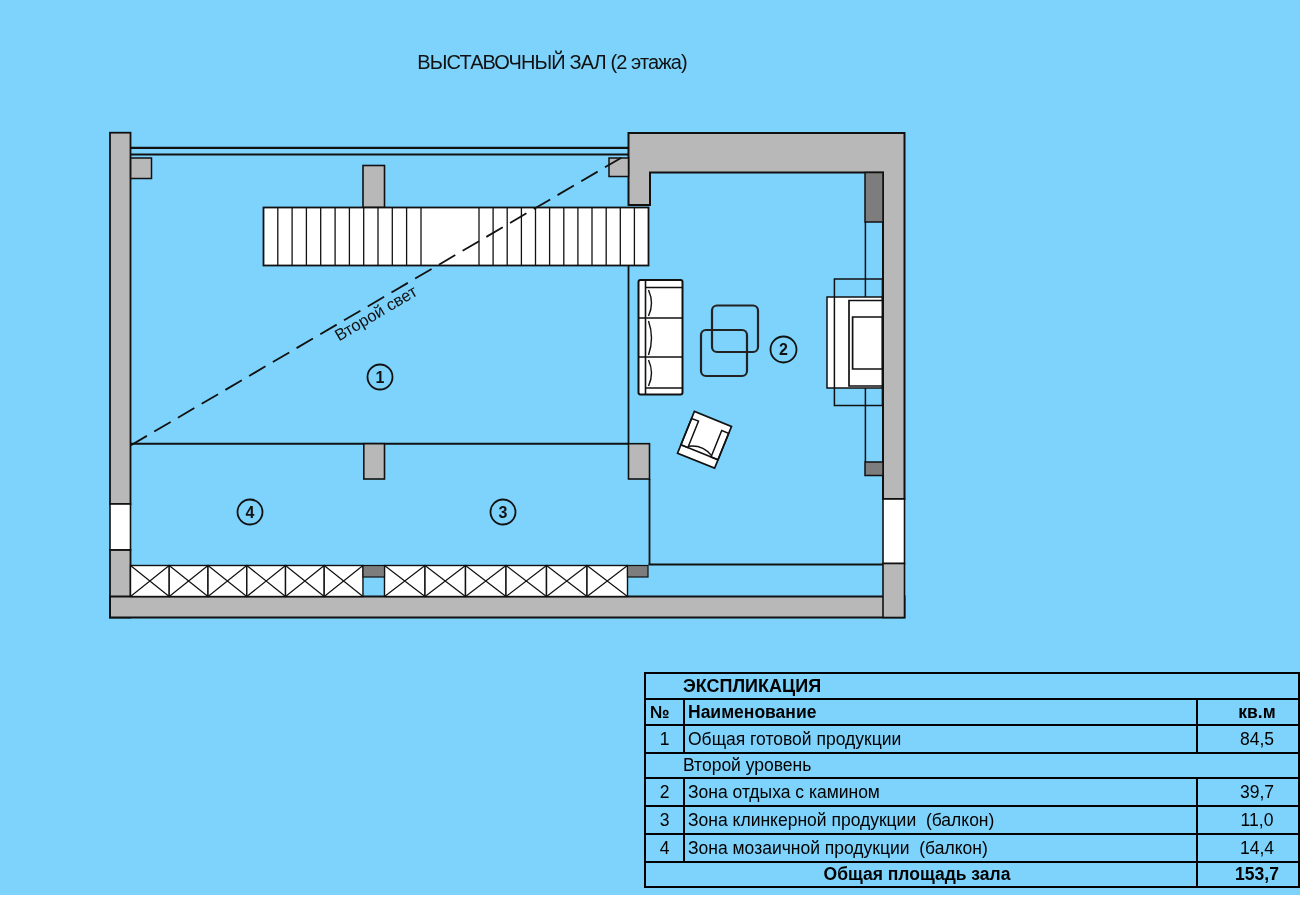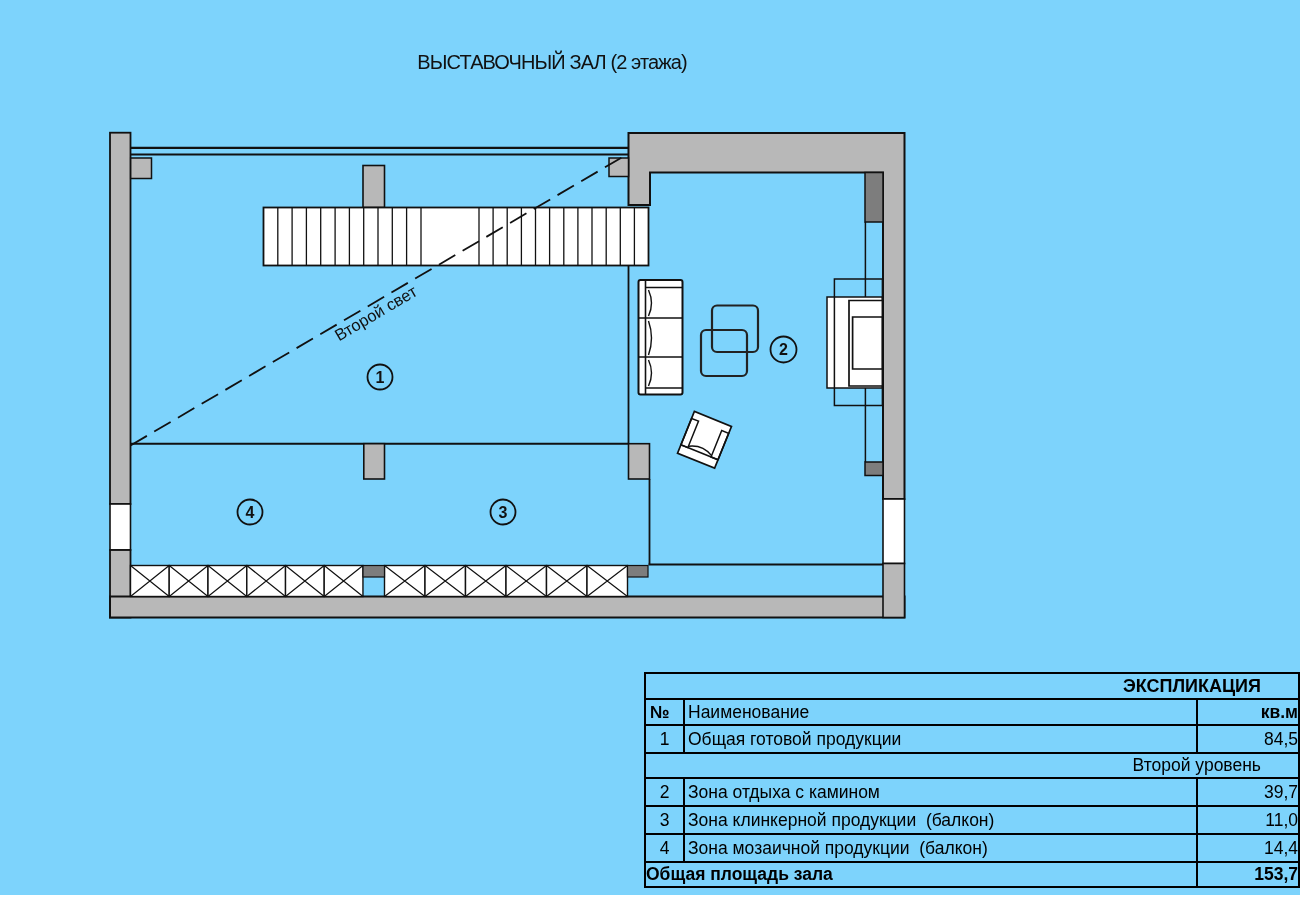--- a/index.html
+++ b/index.html
@@ -6,22 +6,22 @@
 #page{position:relative;width:1300px;height:895px;background:#7dd3fc;overflow:hidden;
   font-family:"Liberation Sans",sans-serif;}
 #title{position:absolute;left:552px;top:51px;transform:translateX(-50%);
   font-size:20px;color:#111;white-space:nowrap;letter-spacing:-0.9px;}
 #plan{position:absolute;left:0;top:0;}
 table.exp{position:absolute;left:644px;top:672px;width:652px;border-collapse:collapse;
   table-layout:fixed;font-size:17.5px;color:#000;}
 .exp td{border:2px solid #000;padding:0;overflow:hidden;white-space:nowrap;}
 .exp td.c1{text-align:center;}
 .exp td.c2{text-align:left;padding-left:3px;}
-.exp td.c3{text-align:right;padding-left:18px;}
-table.exp td.lvl{text-align:right;padding-right:37px;padding-left:37px;}
+.exp td.c3{text-align:center;padding-left:18px;}
+table.exp td.lvl{text-align:left;padding-right:37px;padding-left:37px;}
 </style>
 </head>
 <body>
 <div id="page">
 <div id="title">ВЫСТАВОЧНЫЙ ЗАЛ (2 этажа)</div>
 <svg id="plan" width="1300" height="919" viewBox="0 0 1300 919">
 <g stroke="#111" fill="none">
 
 <rect x="110" y="132.7" width="20.5" height="371.3" fill="#b8b8b8" stroke-width="1.8"></rect>
 <rect x="110" y="504" width="20.5" height="46" fill="#ffffff" stroke-width="1.6"></rect>
@@ -170,21 +170,21 @@
         <col style="width:39px">
         <col style="width:513px">
         <col style="width:102px">
       </colgroup>
 <tbody>
         <tr style="height:26px;">
           <td colspan="3" class="lvl" style="font-weight:bold;font-size:18px;">ЭКСПЛИКАЦИЯ</td>
         </tr>
 <tr style="height:26px;">
           <td class="c1" style="font-weight:bold;text-align:left;padding-left:4px;">№</td>
-          <td class="c2" style="font-weight:normal;margin-left:42px;">Наименование</td>
+          <td class="c2" style="font-weight:bold;margin-left:42px;">Наименование</td>
           <td class="c3" style="font-weight:bold;">кв.м</td>
         </tr>
 <tr style="height:28px;">
           <td class="c1">1</td>
           <td class="c2">Общая готовой продукции</td>
           <td class="c3">84,5</td>
         </tr>
 <tr style="height:25px;">
           <td colspan="3" class="lvl">Второй уровень</td>
         </tr>
@@ -197,18 +197,18 @@
           <td class="c1">3</td>
           <td class="c2">Зона клинкерной продукции&nbsp; (балкон)</td>
           <td class="c3">11,0</td>
         </tr>
 <tr style="height:28px;">
           <td class="c1">4</td>
           <td class="c2">Зона мозаичной продукции&nbsp; (балкон)</td>
           <td class="c3">14,4</td>
         </tr>
 <tr style="height:25px;">
-          <td colspan="2" style="text-align:left;font-weight:bold;padding-right:8px;">Общая площадь зала</td>
+          <td colspan="2" style="text-align:center;font-weight:bold;padding-right:8px;">Общая площадь зала</td>
           <td class="c3" style="font-weight:bold;">153,7</td>
         </tr>
 </tbody>
     </table>
 </div>
 
 </body></html>

